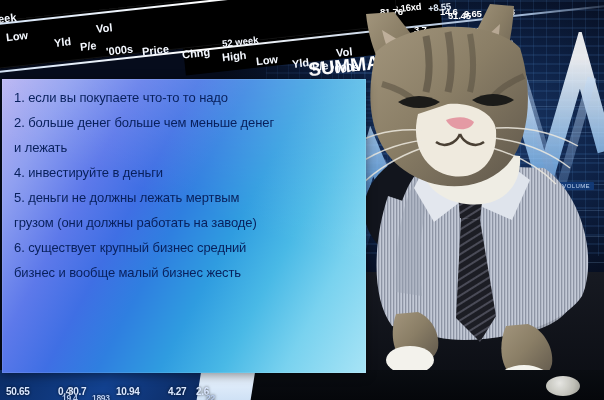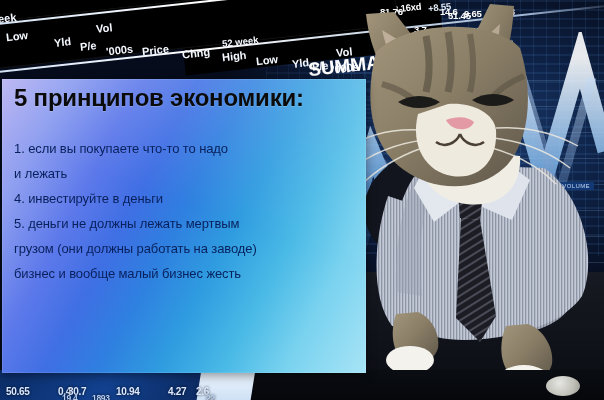--- a/index.html
+++ b/index.html
@@ -354,25 +354,26 @@
     <span class="bnum" style="left:168px;">4.27</span>
     <span class="bnum" style="left:196px;">2.6</span>
 
     <span class="bnum row2" style="left:62px;">19.4</span>
     <span class="bnum row2" style="left:92px;">1893</span>
     <span class="bnum row2" style="left:206px;">22</span>
   </div>
 
   <div id="panel">
     <div class="panel-inner">
-      <div id="title">5 принципов экономики:</div>
       <div class="lines">
         <div class="line">1. если вы покупаете что-то то надо</div>
+        <div class="line">2. больше денег больше чем меньше денег</div>
         <div class="line">и лежать</div>
         <div class="line">4. инвестируйте в деньги</div>
         <div class="line">5. деньги не должны лежать мертвым</div>
         <div class="line">грузом (они должны работать на заводе)</div>
+        <div class="line">6. существует крупный бизнес средний</div>
         <div class="line">бизнес и вообще малый бизнес жесть</div>
       </div>
     </div>
   </div>
 
 </div>
 
 </body></html>

